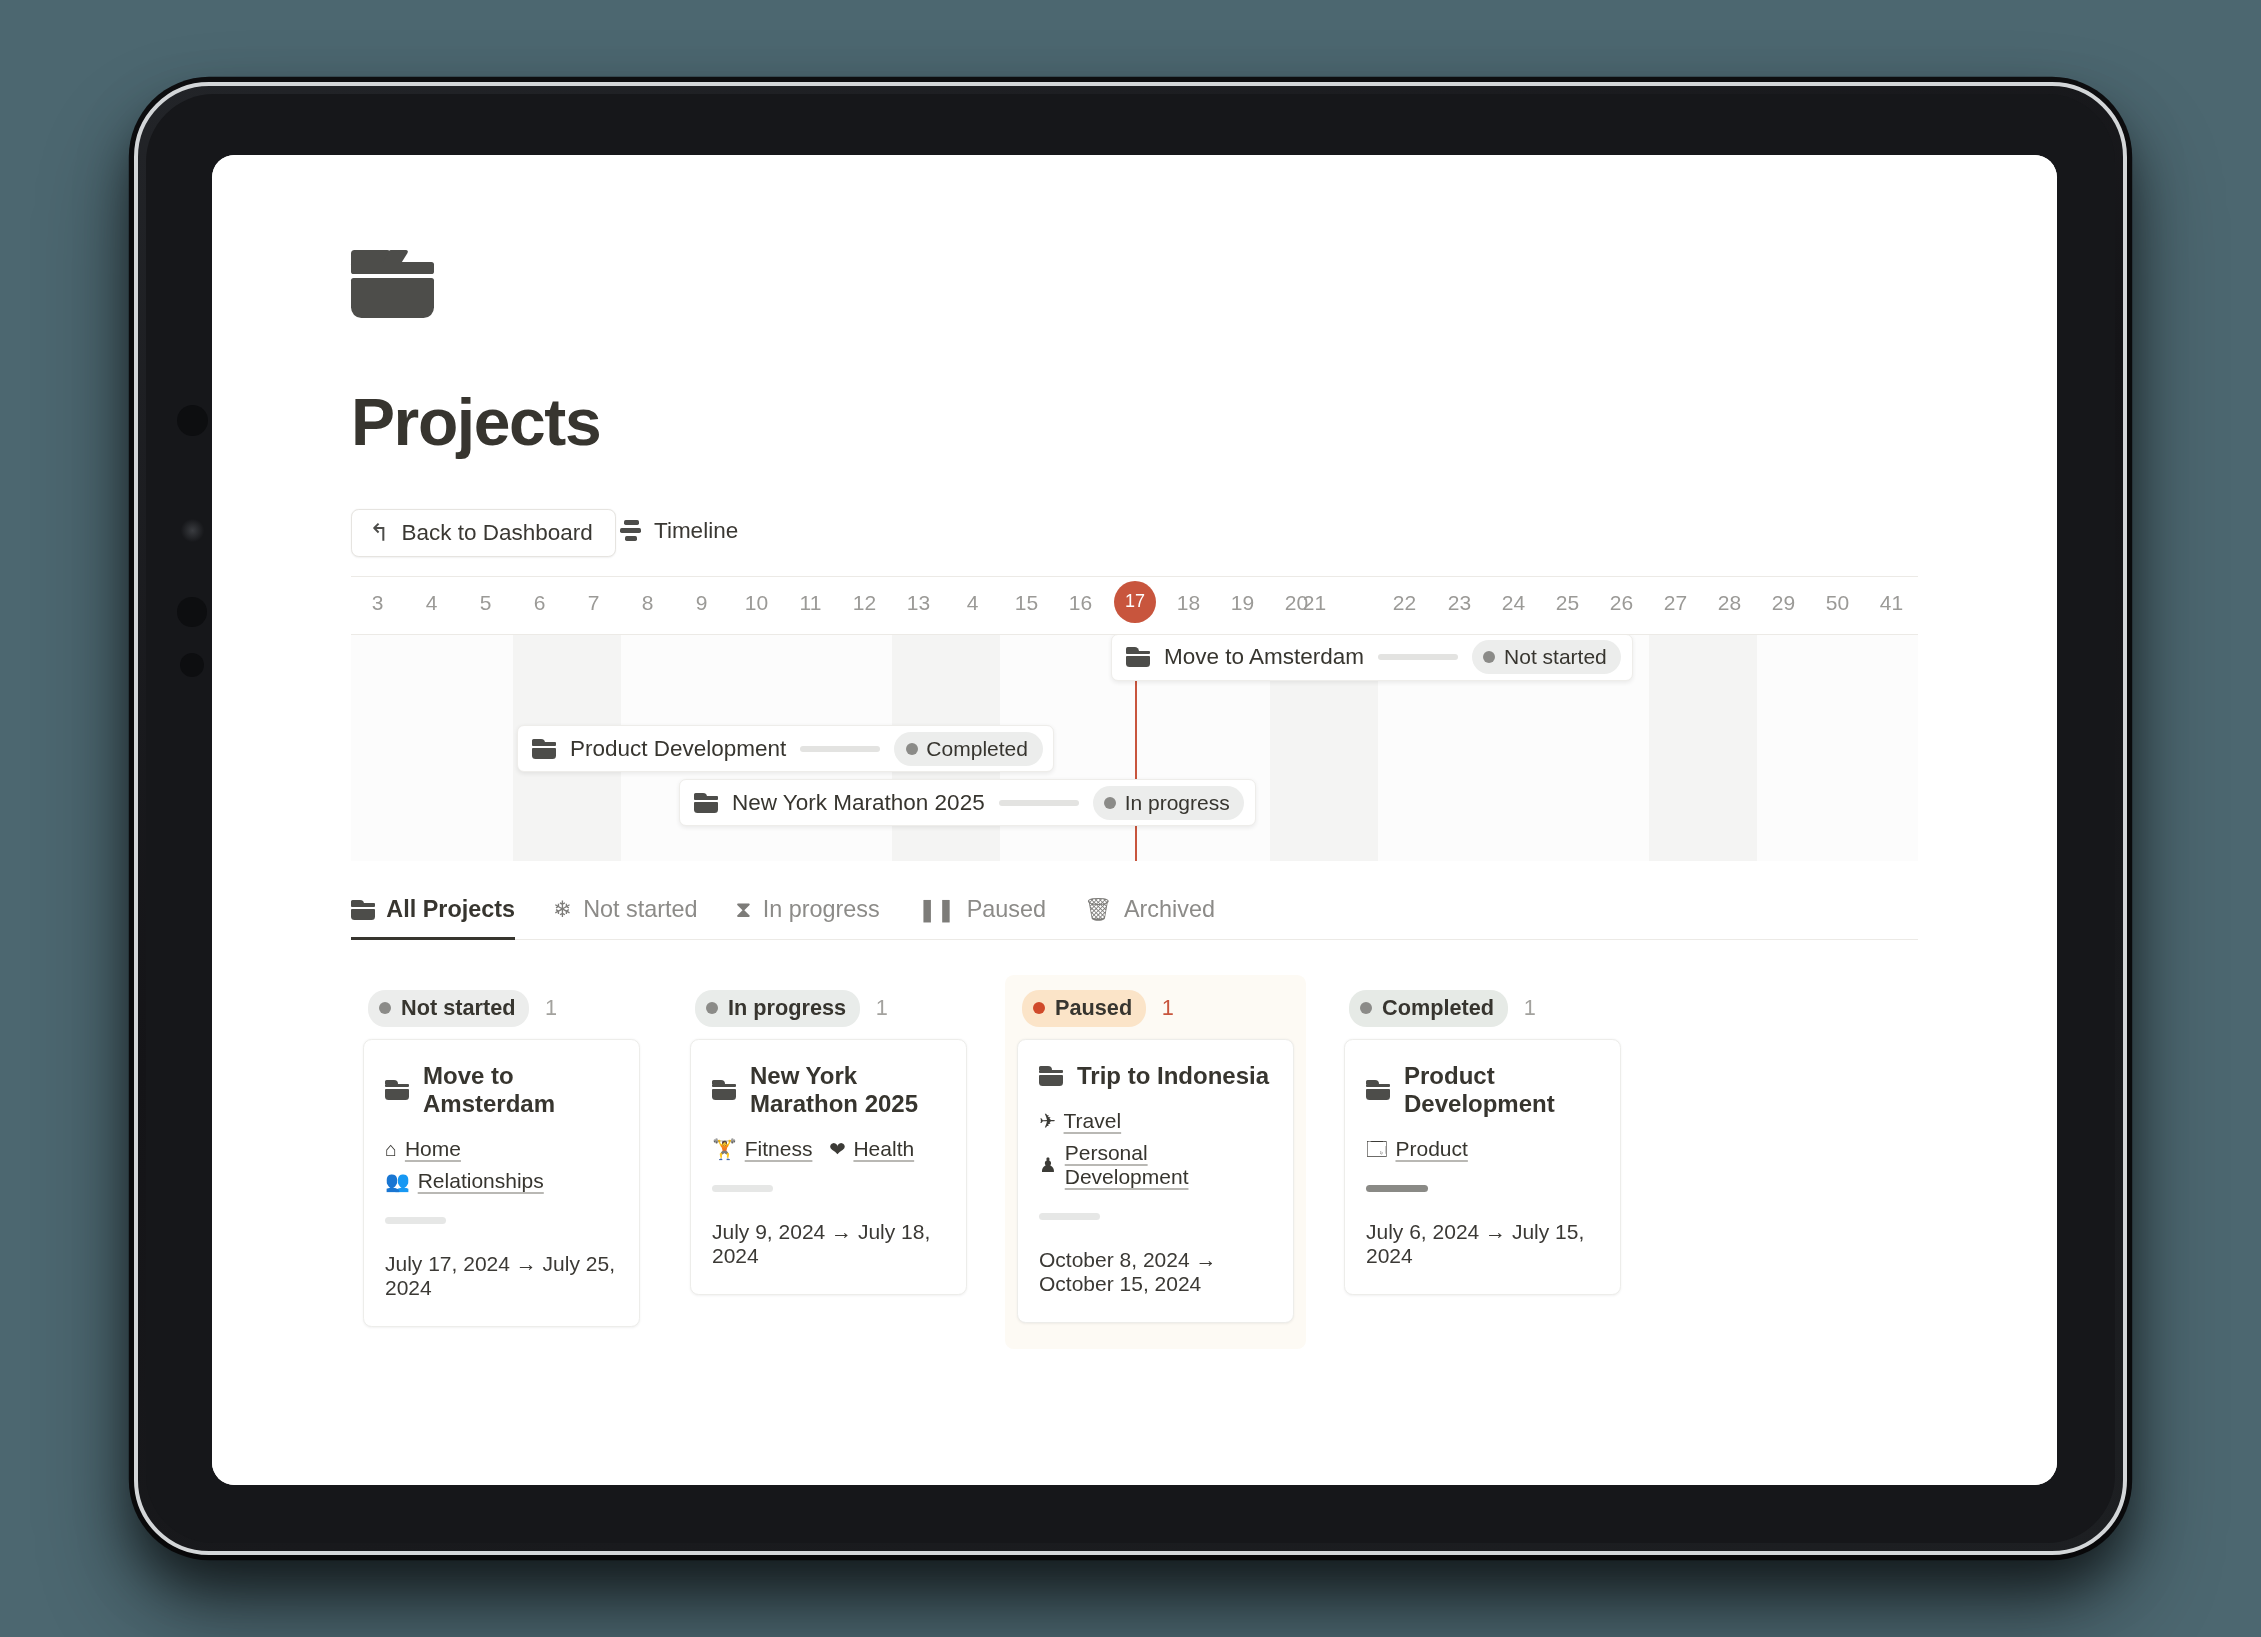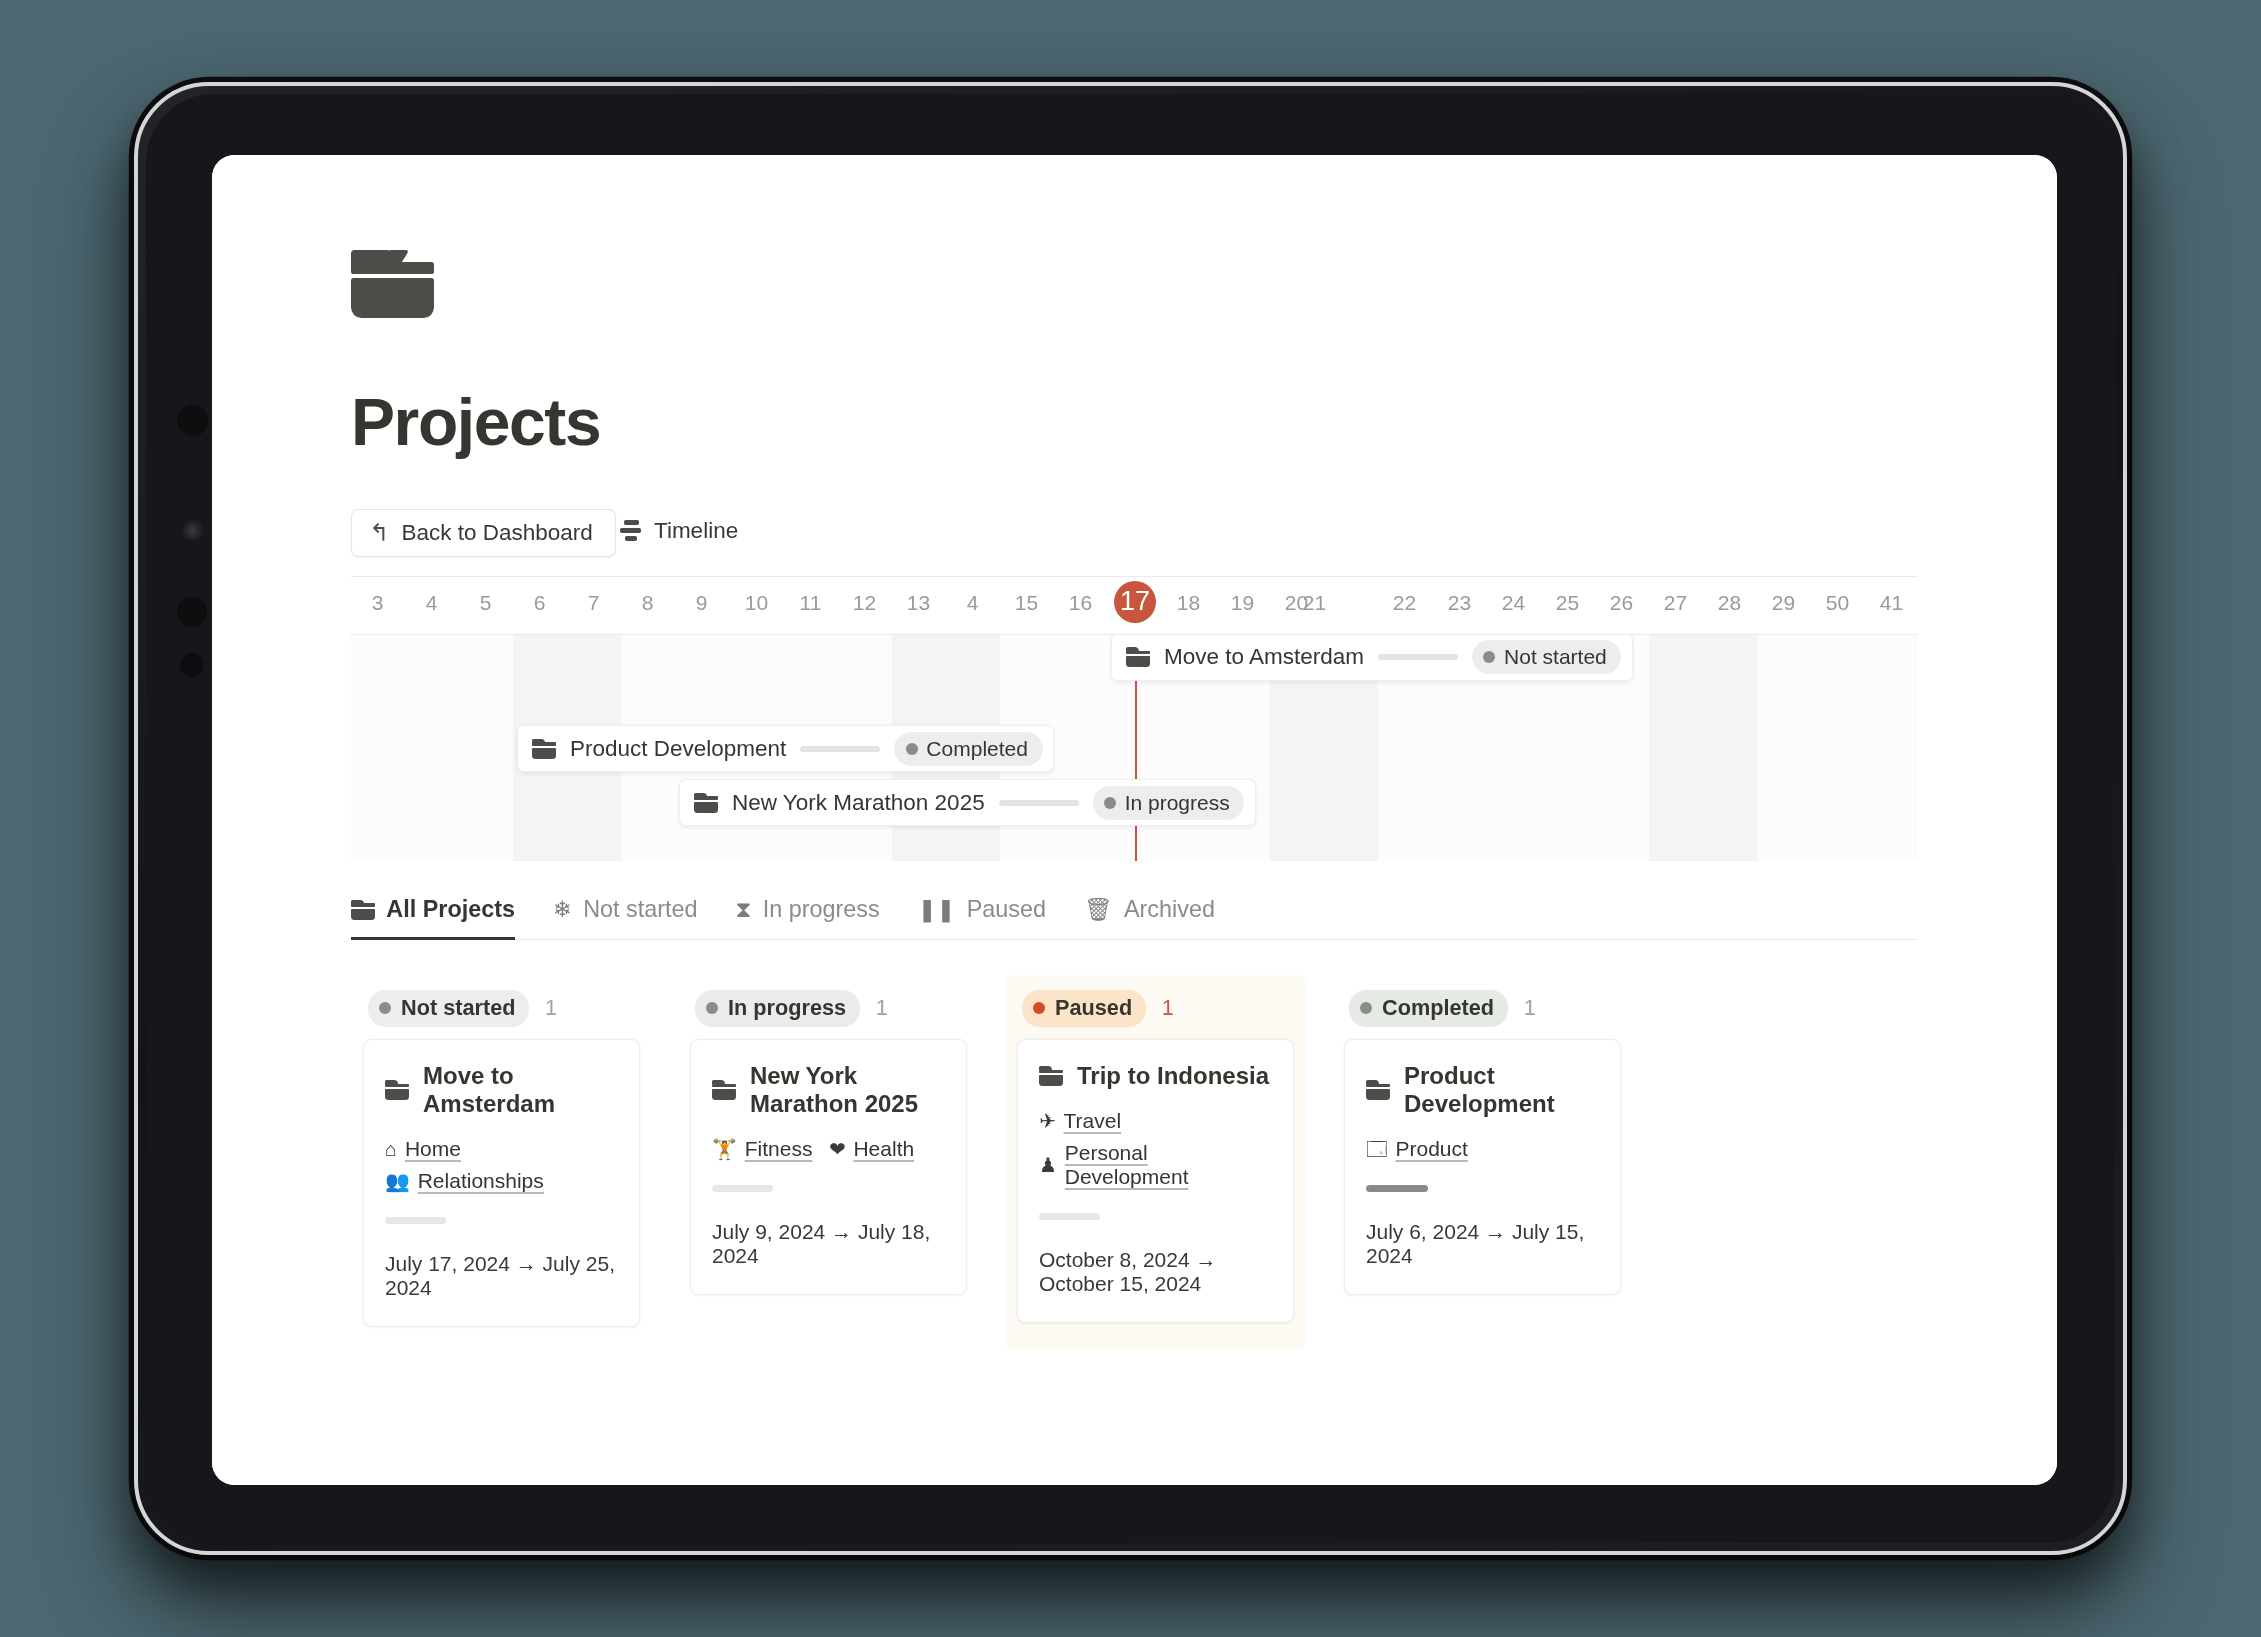--- a/index.html
+++ b/index.html
@@ -170,21 +170,21 @@
     user-select: none;
   }
   .today-badge {
     position: absolute;
     top: 3.5px;
     width: 42px; height: 42px;
     margin-left: -21px;
     border-radius: 50%;
     background: #c8553d;
     display: flex; align-items: center; justify-content: center;
-    color: #fff; font-size: 27px; font-weight: 500;
+    color: #fff; font-size: 18px; font-weight: 500;
   }
 
   #timeline-grid {
     position: relative;
     height: 227px;
     border-top: 1.3px solid #eceae6;
     background: #fcfcfc;
     overflow: hidden;
   }
   .weekend-band {

